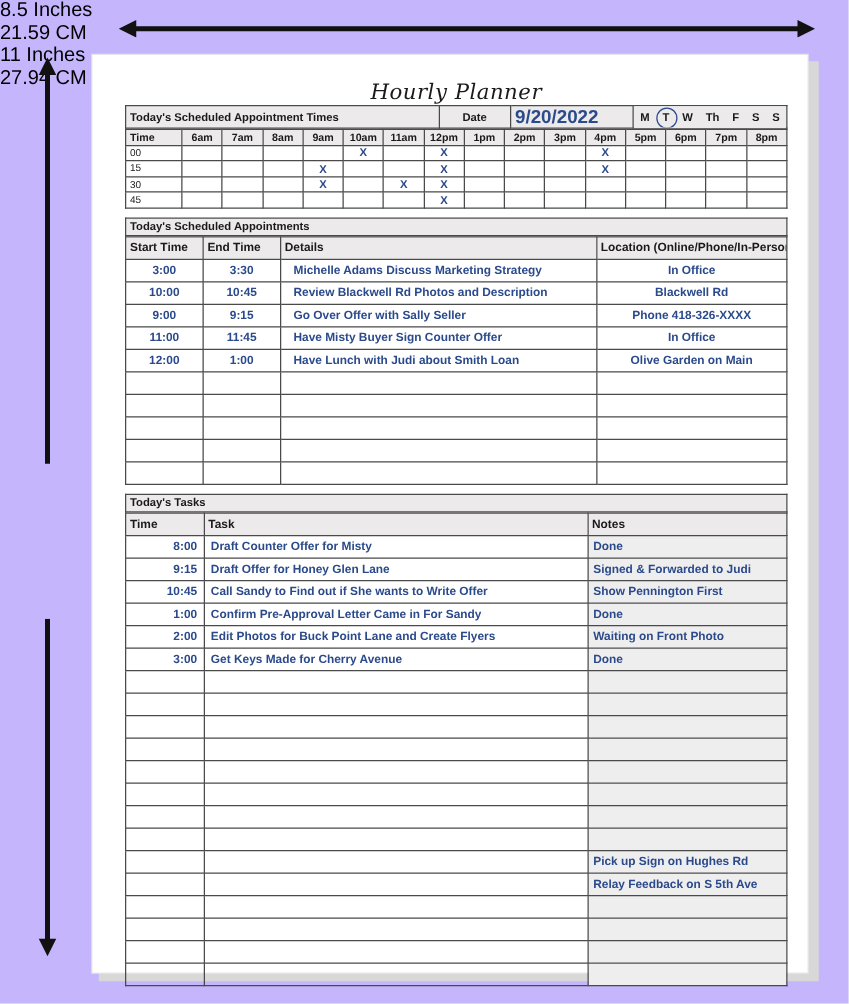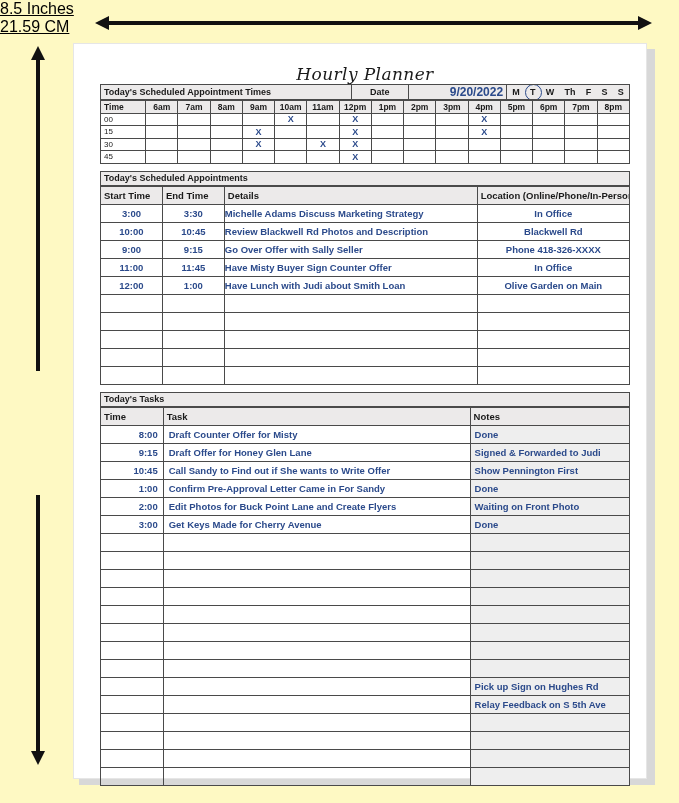--- a/index.html
+++ b/index.html
@@ -5,23 +5,22 @@
   html, body {
     margin: 0;
     padding: 0;
     background: #ffffff;
     font-family: "Liberation Sans", sans-serif;
   }
   #root {
     position: relative;
     width: 679px;
     height: 803px;
-    background: #fef9c3;
+    background: #c4b5fd;
     overflow: hidden;
-    text-decoration: underline;
   }
   #width-label {
     left: 230px;
     top: 0px;
     width: 290px;
   }
   #height-label {
     left: 0px;
     top: 396px;
     width: 96px;
@@ -124,24 +123,24 @@
     color: #2b4a8b;
     font-weight: bold;
     text-align: center;
     font-size: 9px;
   }
 
   
   #time-grid td { height: 11.5px; }
   #time-grid .rowlabel { font-size: 8px; text-align: left; padding-left: 3px; }
   #date-value {
-    text-align: right;
+    text-align: left;
     color: #2b4a8b;
     font-weight: bold;
-    font-size: 12px;
+    font-size: 15px;
   }
   #days-cell { position: relative; padding: 0; }
   #days-inner {
     display: flex;
     justify-content: space-around;
     align-items: center;
     height: 100%;
   }
   .day {
     position: relative;
@@ -159,21 +158,21 @@
     height: 15px;
     margin-left: -7.5px;
     margin-top: -8px;
     border: 1.4px solid #2b4a8b;
     border-radius: 50%;
   }
 
   
   #appts td { height: 17px; font-size: 9.5px; }
   #appts .apt-time { text-align: center; }
-  #appts .apt-details { padding-left: 0; }
+  #appts .apt-details { padding-left: 10px; }
   #appts .apt-loc { text-align: center; }
 
   
   #tasks td { height: 17px; font-size: 9.5px; }
   #tasks .task-time { text-align: right; padding-right: 5px; }
   #tasks .task-text { padding-left: 5px; }
   #tasks .task-note { padding-left: 4px; }
   #tasks .shade { background: #eeeeee; }
   .section-gap { height: 7px; border: none; }
 </style>
@@ -186,20 +185,24 @@
     <span class="dim-num">8.5 Inches</span>
     <span class="dim-num">21.59 CM</span>
   </div>
 
   <svg id="arrow-h" viewBox="0 0 557 14">
     <line x1="10" y1="7" x2="547" y2="7" stroke="#111" stroke-width="4"></line>
     <polygon points="0,7 14,0 14,14" fill="#111"></polygon>
     <polygon points="557,7 543,0 543,14" fill="#111"></polygon>
   </svg>
 
+  <div id="height-label">
+    <span class="dim-num">11 Inches</span>
+    <span class="dim-num">27.94 CM</span>
+  </div>
 
   <svg id="arrow-v-top" viewBox="0 0 16 330">
     <line x1="8" y1="10" x2="8" y2="325" stroke="#111" stroke-width="4"></line>
     <polygon points="8,0 1,14 15,14" fill="#111"></polygon>
   </svg>
   <svg id="arrow-v-bot" viewBox="0 0 16 270">
     <line x1="8" y1="0" x2="8" y2="258" stroke="#111" stroke-width="4"></line>
     <polygon points="8,270 1,256 15,256" fill="#111"></polygon>
   </svg>
 

